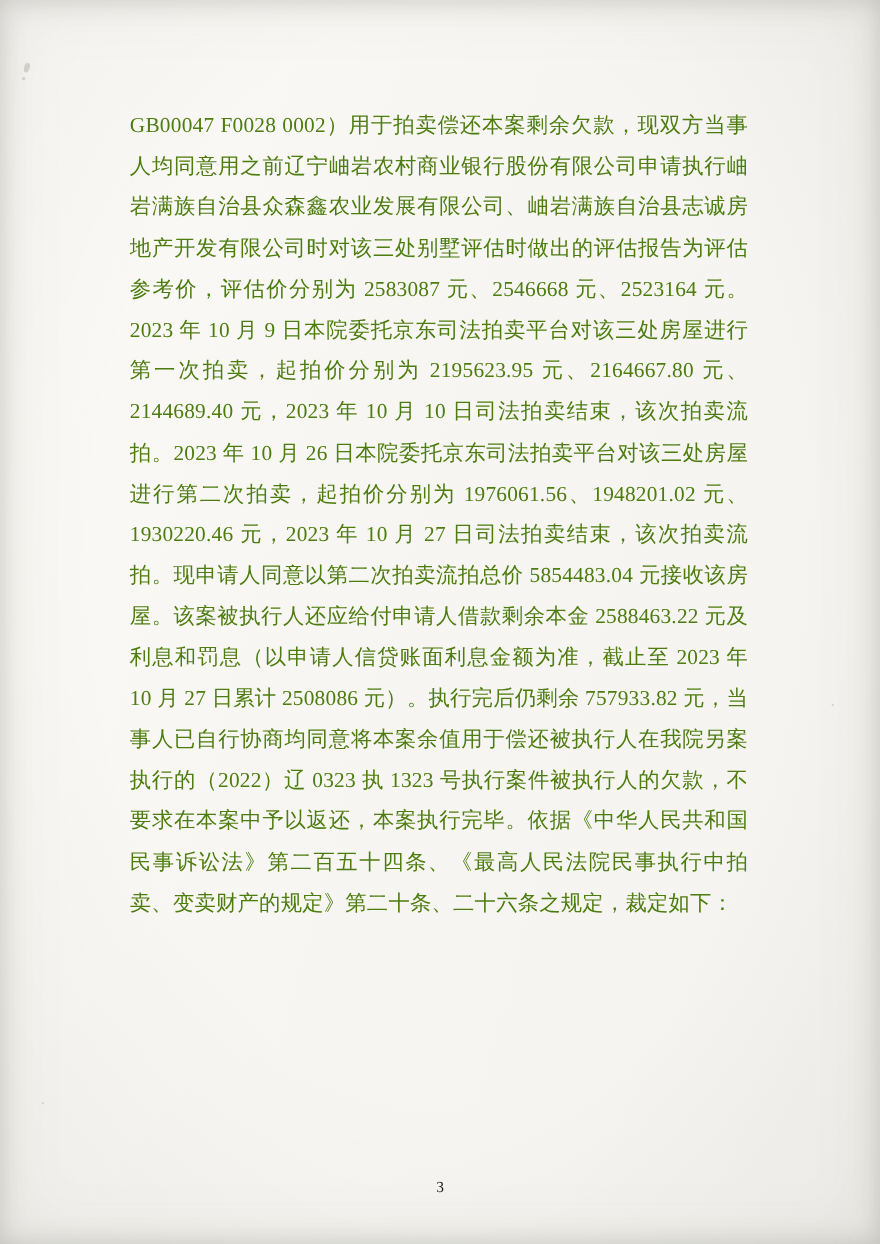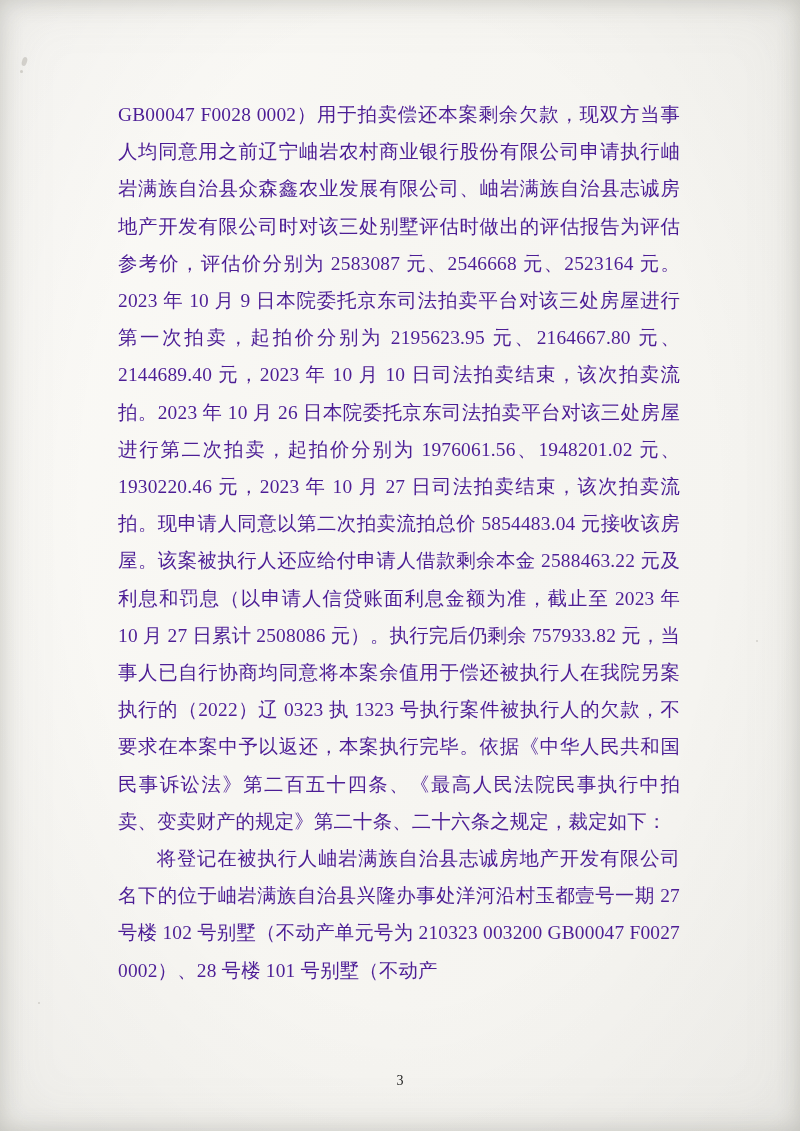--- a/index.html
+++ b/index.html
@@ -39,21 +39,21 @@
   }
   .content {
     position: absolute;
     left: 0; top: 0; right: 0; bottom: 0;
     padding: 96px 120px 0 118px;
     box-sizing: border-box;
   }
   .doc-body {
     font-size: 19.4px;
     line-height: 37.2px;
-    color: #4c1d95;
+    color: #4d7c0f;
     text-align: justify;
     text-justify: inter-ideograph;
     letter-spacing: 0.2px;
   }
   .doc-body p {
     margin: 0;
     text-indent: 0;
   }
   .doc-body p.indent {
     text-indent: 2em;
@@ -87,20 +87,19 @@
   <div class="paper-tint"></div>
 
   <span class="speck s1"></span>
   <span class="speck s2"></span>
   <span class="speck s3"></span>
   <span class="speck s4"></span>
 
   <div class="content">
     <div class="doc-body">
       <p>GB00047 F0028 0002）用于拍卖偿还本案剩余欠款，现双方当事人均同意用之前辽宁岫岩农村商业银行股份有限公司申请执行岫岩满族自治县众森鑫农业发展有限公司、岫岩满族自治县志诚房地产开发有限公司时对该三处别墅评估时做出的评估报告为评估参考价，评估价分别为 2583087 元、2546668 元、2523164 元。2023 年 10 月 9 日本院委托京东司法拍卖平台对该三处房屋进行第一次拍卖，起拍价分别为 2195623.95 元、2164667.80 元、2144689.40 元，2023 年 10 月 10 日司法拍卖结束，该次拍卖流拍。2023 年 10 月 26 日本院委托京东司法拍卖平台对该三处房屋进行第二次拍卖，起拍价分别为 1976061.56、1948201.02 元、1930220.46 元，2023 年 10 月 27 日司法拍卖结束，该次拍卖流拍。现申请人同意以第二次拍卖流拍总价 5854483.04 元接收该房屋。该案被执行人还应给付申请人借款剩余本金 2588463.22 元及利息和罚息（以申请人信贷账面利息金额为准，截止至 2023 年 10 月 27 日累计 2508086 元）。执行完后仍剩余 757933.82 元，当事人已自行协商均同意将本案余值用于偿还被执行人在我院另案执行的（2022）辽 0323 执 1323 号执行案件被执行人的欠款，不要求在本案中予以返还，本案执行完毕。依据《中华人民共和国民事诉讼法》第二百五十四条、《最高人民法院民事执行中拍卖、变卖财产的规定》第二十条、二十六条之规定，裁定如下：</p>
-      <p class="indent">将登记在被执行人岫岩满族自治县志诚房地产开发有限公司名下的位于岫岩满族自治县兴隆办事处洋河沿村玉都壹号一期 27 号楼 102 号别墅（不动产单元号为 210323 003200 GB00047 F0027 0002）、28 号楼 101 号别墅（不动产</p>
     </div>
   </div>
 
   <div class="page-number">3</div>
 
   <div class="edge-shadow"></div>
 </div>
 
 </body></html>

